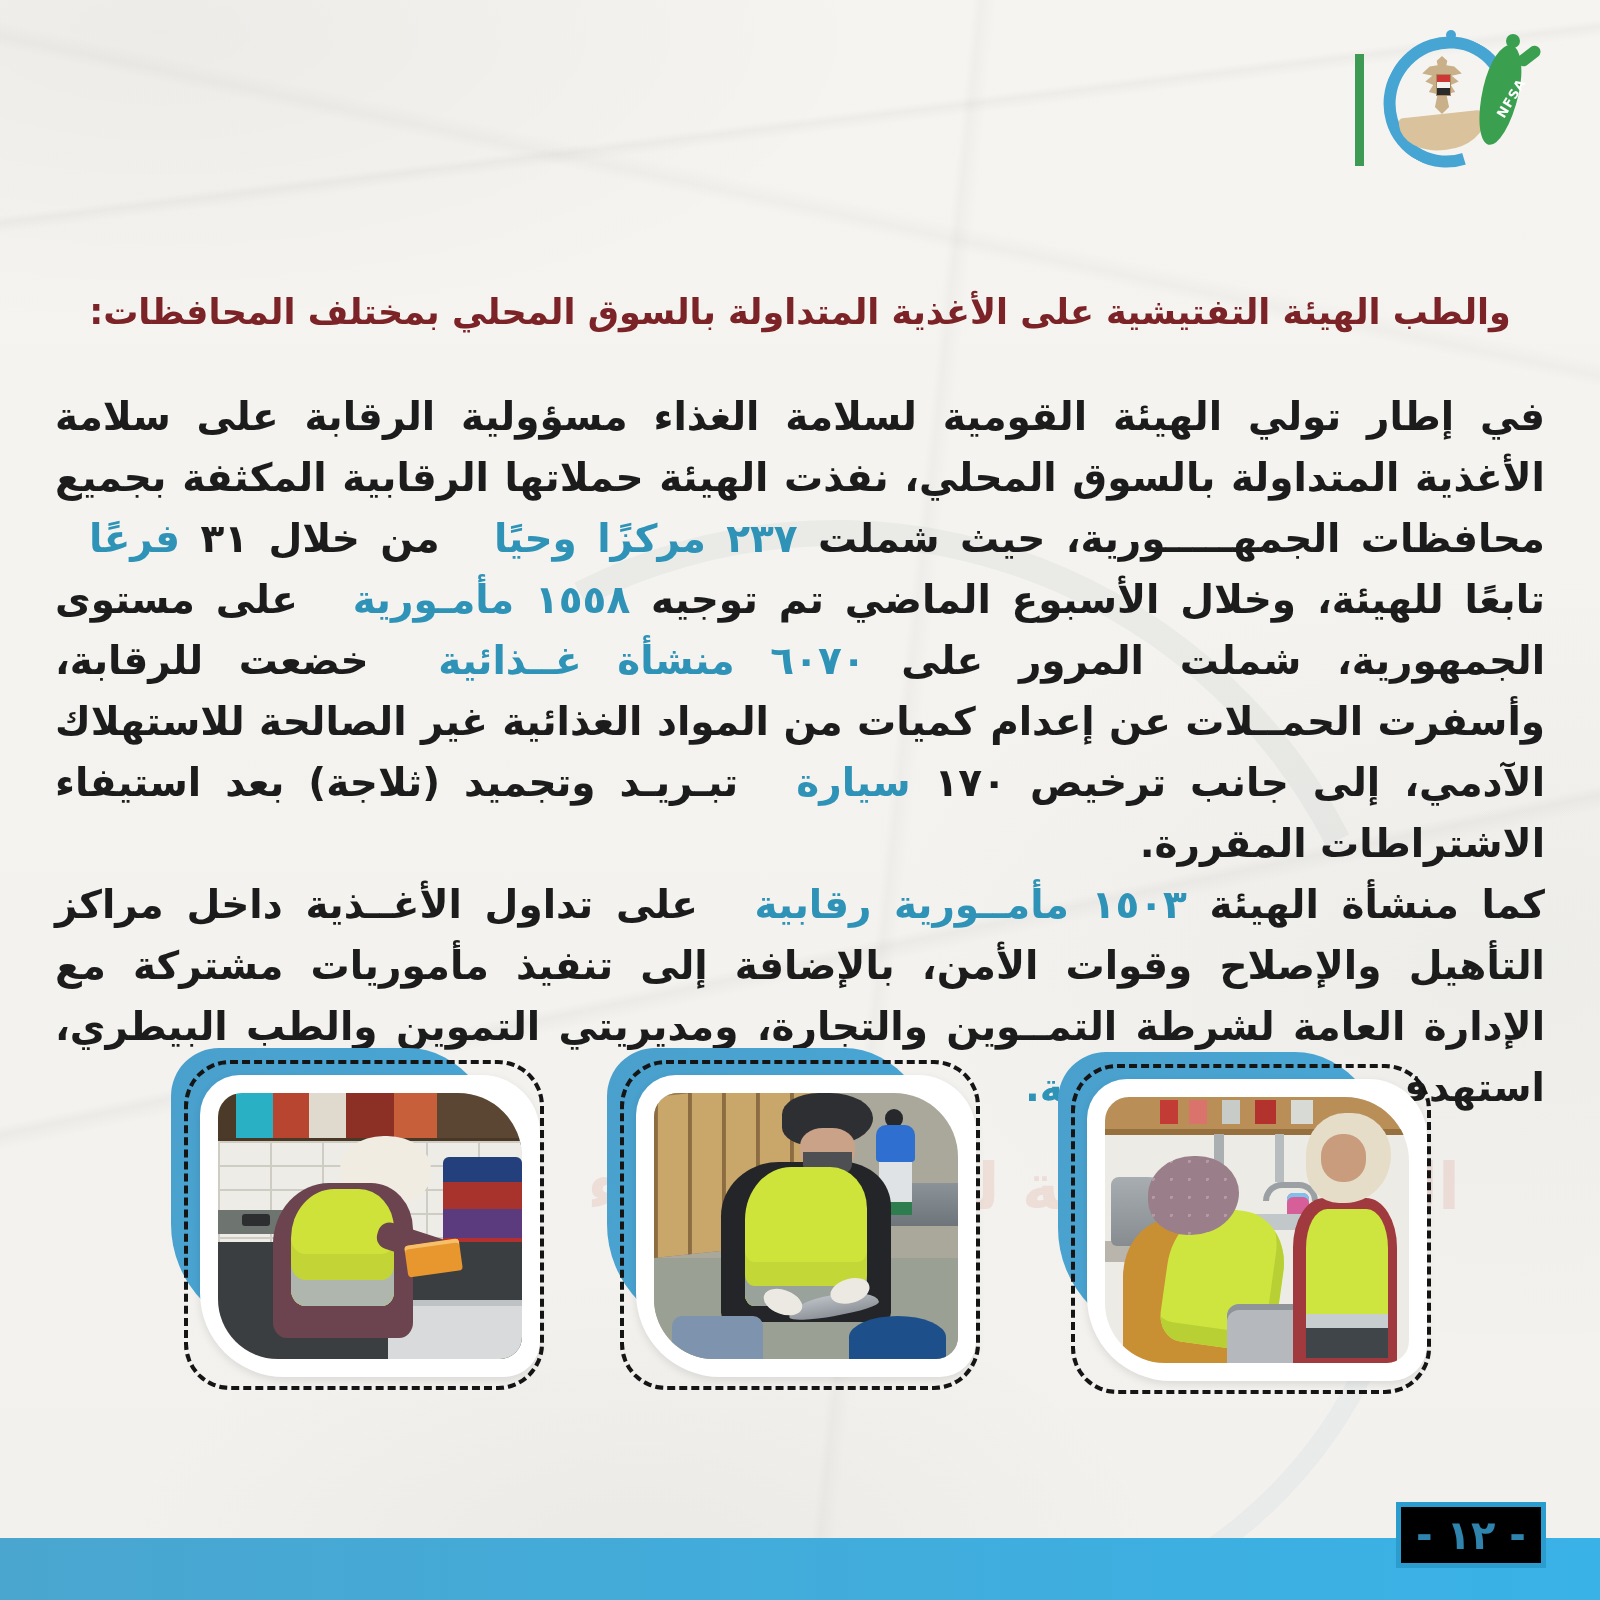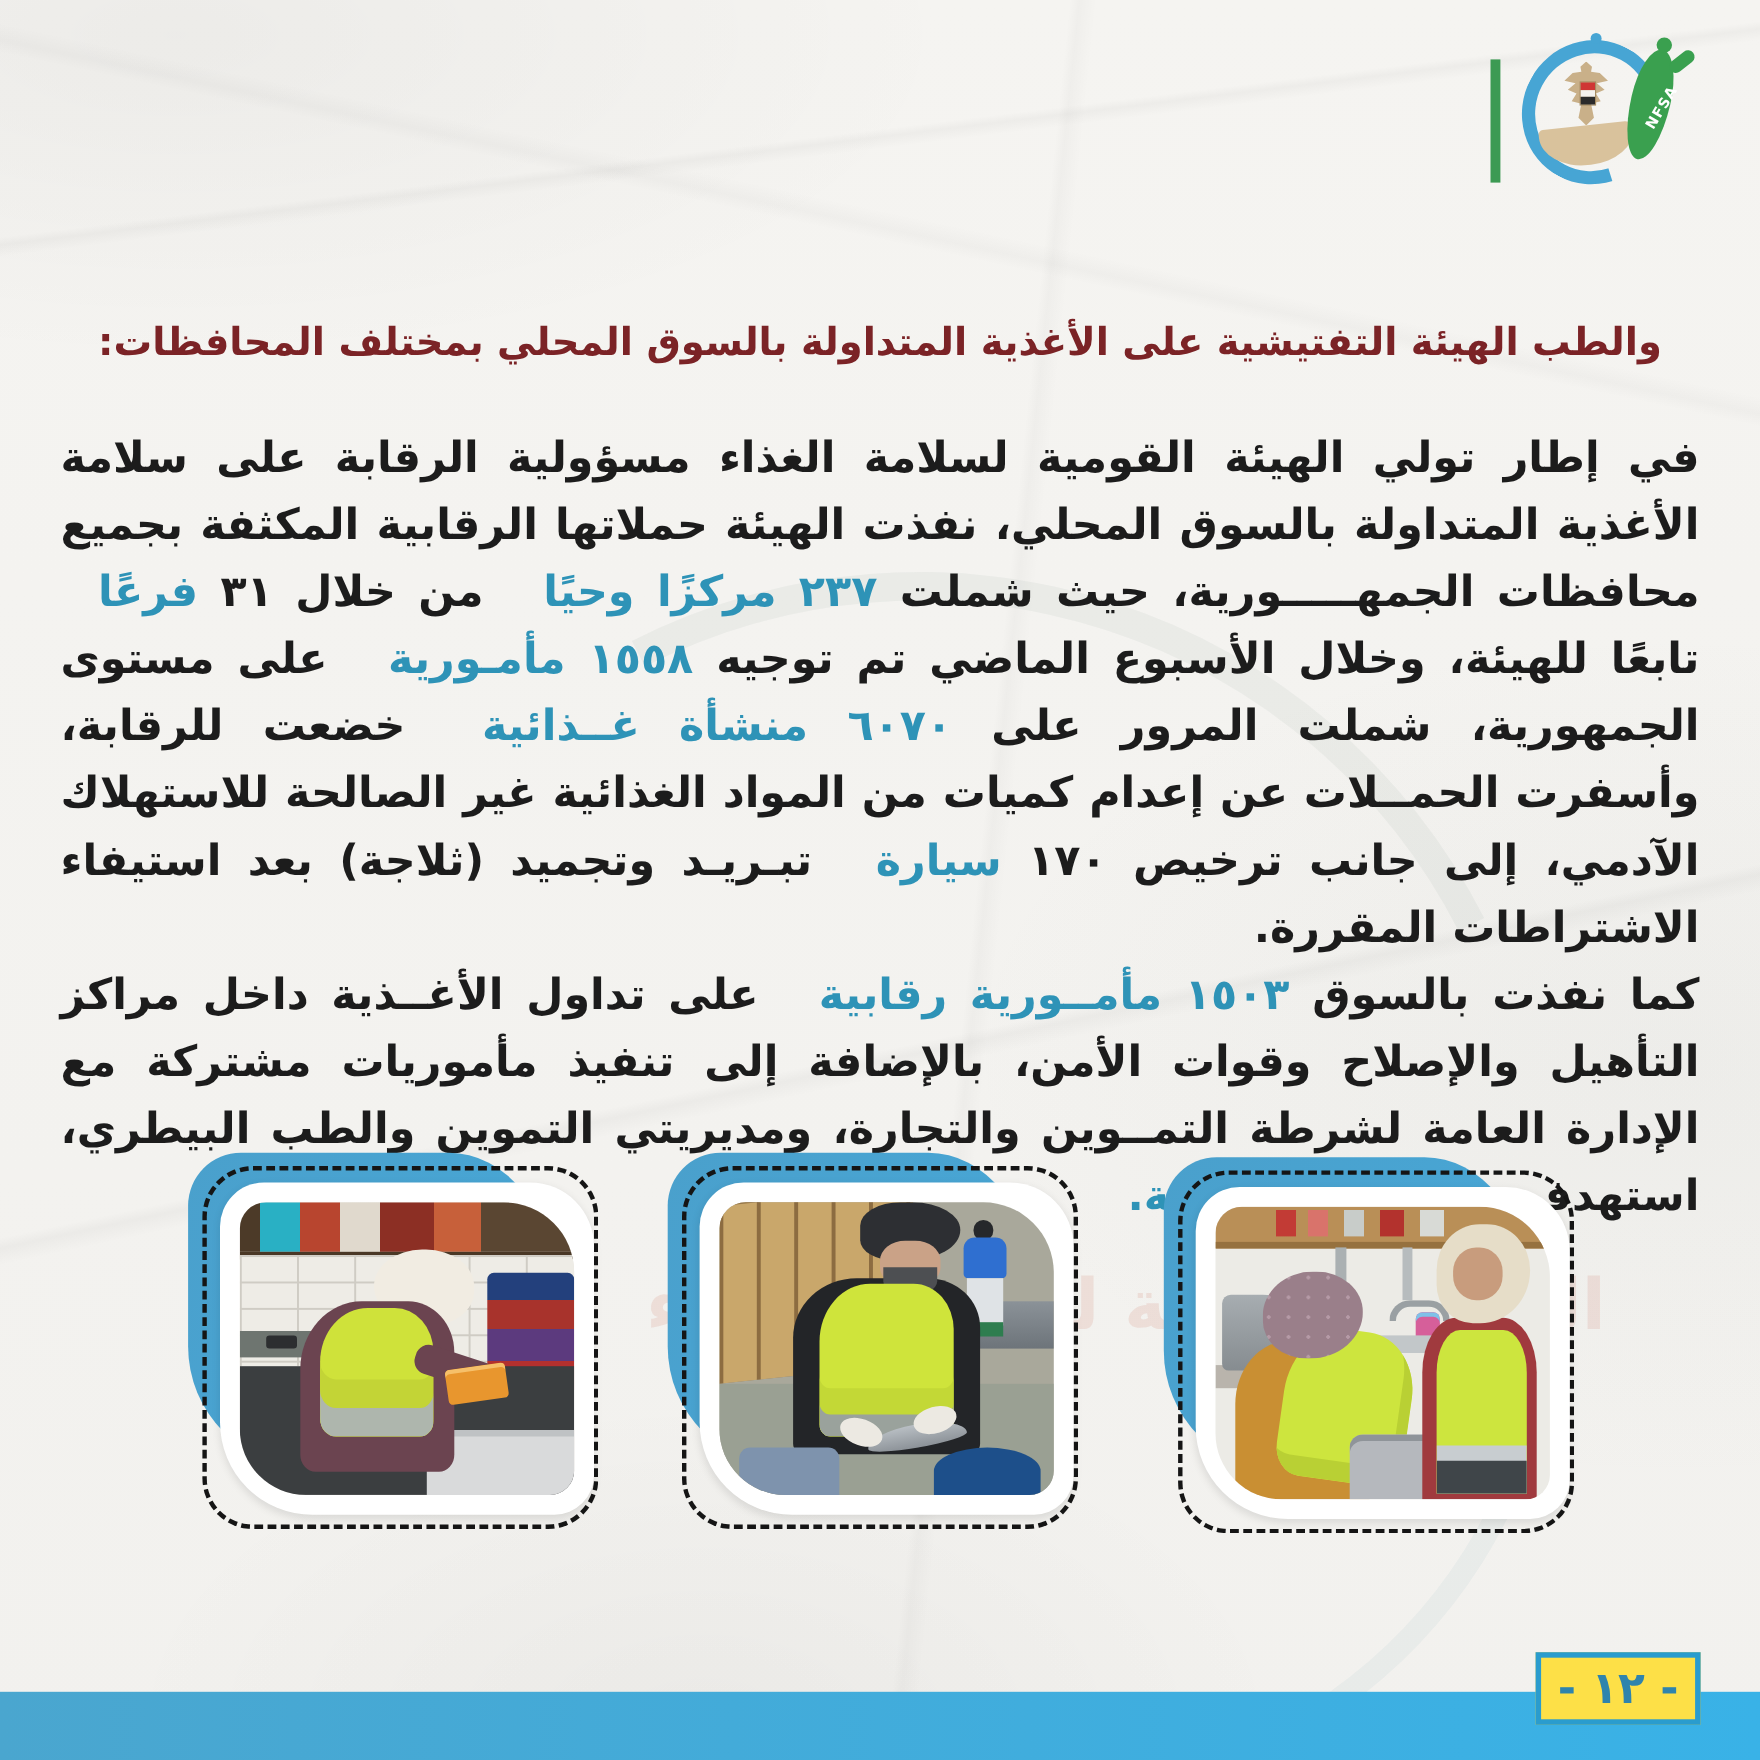--- a/index.html
+++ b/index.html
@@ -155,21 +155,21 @@
     box-shadow:inset 0 6px 0 #8f9499;}
   .s3-w2-hijab{left:66%;top:6%;width:28%;height:34%;background:#e6ddc8;border-radius:50% 50% 58% 42%;}
   .s3-w2-face{left:71%;top:14%;width:15%;height:18%;background:#c89c7d;border-radius:46%;}
   .s3-w2-top{left:62%;top:38%;width:34%;height:62%;background:#a03a3e;border-radius:30% 30% 0 0;}
   .s3-w2-vest{left:66%;top:42%;width:27%;height:56%;background:#cde53e;border-radius:26% 26% 0 0;
     box-shadow:inset 0 -30px 0 #3f4549, inset 0 -44px 0 #c8cdd0;}
   
   .footer-bar{position:absolute;z-index:4;left:0;bottom:0;width:100%;height:62px;
     background:linear-gradient(90deg,#4aa6cf,#39b2e7);}
   .page-badge{position:absolute;z-index:5;right:54px;bottom:32px;width:140px;height:56px;
-    background:#fde047;border:5px solid #2a9cce;display:flex;align-items:center;justify-content:center;
+    background:#000000;border:5px solid #2a9cce;display:flex;align-items:center;justify-content:center;
     font-size:40px;font-weight:bold;color:#2f84ad;direction:rtl;}
 </style>
 </head>
 <body>
 
 <div class="paper"></div>
 
 <div class="watermark wm-arc1"></div>
 <div class="watermark wm-arc2"></div>
 <div class="watermark wm-text">الهيئة القومية لسلامة الغذاء</div>
@@ -192,21 +192,21 @@
     <span class="em-nfsa">NFSA</span>
   </div>
   <div class="em-leaf-head"></div>
   <div class="em-leaf-arm"></div>
 </div>
 
 <div class="heading">والطب الهيئة التفتيشية على الأغذية المتداولة بالسوق المحلي بمختلف المحافظات:</div>
 
 <div class="article">
   <p><span>في إطار تولي الهيئة القومية لسلامة الغذاء مسؤولية الرقابة على سلامة الأغذية المتداولة بالسوق المحلي، نفذت الهيئة حملاتها الرقابية المكثفة بجميع محافظات الجمهـــــورية، حيث شملت </span><span class="hl">٢٣٧ مركزًا وحيًا</span><span> من خلال ٣١ </span><span class="hl">فرعًا</span><span> تابعًا للهيئة، وخلال الأسبوع الماضي تم توجيه </span><span class="hl">١٥٥٨ مأمـورية</span><span> على مستوى الجمهورية، شملت المرور على </span><span class="hl">٦٠٧٠ منشأة غــذائية</span><span> خضعت للرقابة، وأسفرت الحمــلات عن إعدام كميات من المواد الغذائية غير الصالحة للاستهلاك الآدمي، إلى جانب ترخيص ١٧٠ </span><span class="hl">سيارة</span><span> تبـريـد وتجميد (ثلاجة) بعد استيفاء الاشتراطات المقررة.</span></p>
-  <p><span>كما نفذت بالسوق </span><span class="hl">١٥٠٣ مأمــورية رقابية</span><span> على تداول الأغــذية داخل مراكز التأهيل والإصلاح وقوات الأمن، بالإضافة إلى تنفيذ مأموريات مشتركة مع الإدارة العامة لشرطة التمــوين والتجارة، ومديريتي التموين والطب البيطري، استهدفت </span><span class="hl">٤٢ منشأة غذائية.</span></p>
+  <p><span>كما منشأة الهيئة </span><span class="hl">١٥٠٣ مأمــورية رقابية</span><span> على تداول الأغــذية داخل مراكز التأهيل والإصلاح وقوات الأمن، بالإضافة إلى تنفيذ مأموريات مشتركة مع الإدارة العامة لشرطة التمــوين والتجارة، ومديريتي التموين والطب البيطري، استهدفت </span><span class="hl">٤٢ منشأة غذائية.</span></p>
 </div>
 
 <div class="card card1">
   <div class="pb"></div>
   <div class="pd"></div>
   <div class="pw">
     <div class="pp s1">
       <div class="s1-shelf"></div>
       <div class="s1-tiles"></div>
       <div class="s1-counter"></div>

